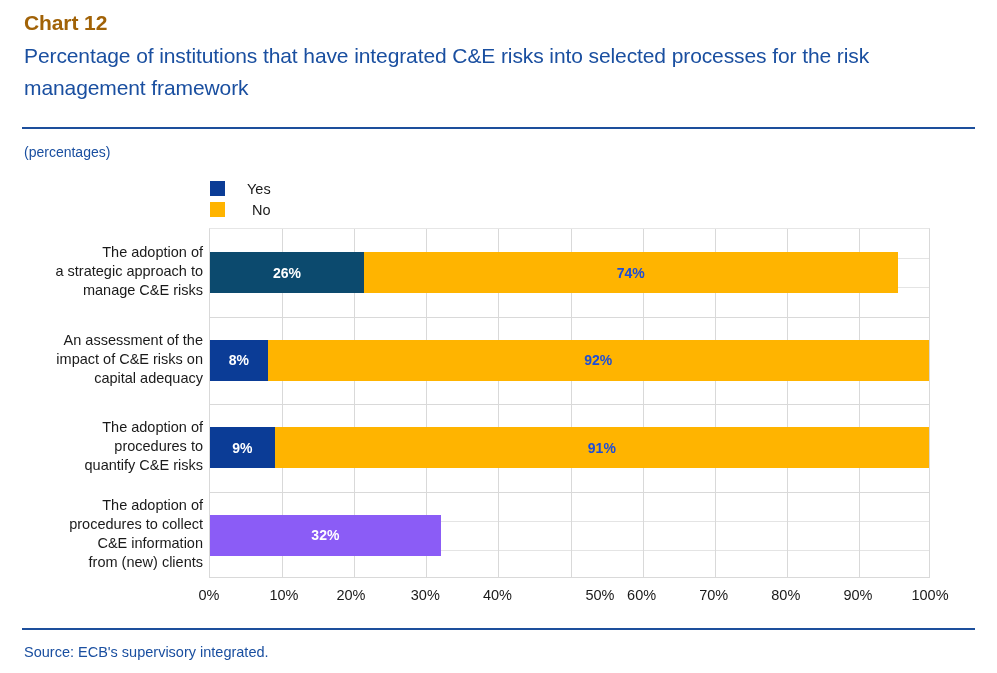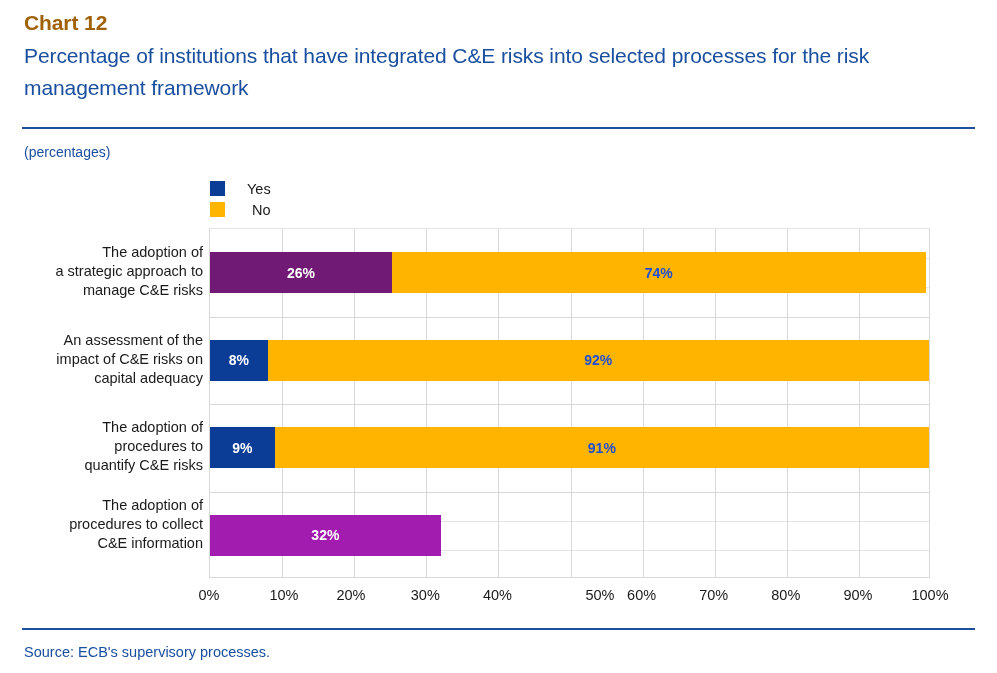--- a/index.html
+++ b/index.html
@@ -230,20 +230,21 @@
     </div>
     <div class="cat-label" style="top: 190.25px;">
       <div>The adoption of</div>
       <div>procedures to</div>
       <div>quantify C&amp;E risks</div>
     </div>
     <div class="cat-label" style="top: 268.25px;">
       <div>The adoption of</div>
       <div>procedures to collect</div>
       <div>C&amp;E information</div>
+      <div>from (new) clients</div>
     </div>
   </div>
 
 <div id="plot">
   <div id="hgrid">
       <div class="hline" style="top: 29px;"></div>
       <div class="hline" style="top: 58px;"></div>
       <div class="hline" style="top: 117px;"></div>
       <div class="hline" style="top: 146px;"></div>
       <div class="hline" style="top: 88px; background: rgb(217, 217, 217);"></div>
@@ -260,21 +261,21 @@
       <div class="vline" style="left: 216.3px;"></div>
       <div class="vline" style="left: 288.4px;"></div>
       <div class="vline" style="left: 360.5px;"></div>
       <div class="vline" style="left: 432.6px;"></div>
       <div class="vline" style="left: 504.7px;"></div>
       <div class="vline" style="left: 576.8px;"></div>
       <div class="vline" style="left: 648.9px;"></div>
     </div>
   <div id="bars">
       <div class="bar-row" style="top: 23.25px; height: 41px;">
-        <div class="seg seg-yes" style="width: 182px; background: #701a75;">
+        <div class="seg seg-yes" style="width: 154px; background: #0c4a6e;">
           <span class="seg-label">26%</span>
         </div>
         <div class="seg seg-no" style="width: 533.54px; background: rgb(255, 180, 0);">
           <span class="seg-label">74%</span>
         </div>
       </div>
       <div class="bar-row" style="top: 110.75px; height: 41px;">
         <div class="seg seg-yes" style="width: 57.68px; background: rgb(11, 60, 150);">
           <span class="seg-label">8%</span>
         </div>
@@ -284,21 +285,21 @@
       </div>
       <div class="bar-row" style="top: 198.25px; height: 41px;">
         <div class="seg seg-yes" style="width: 64.89px; background: rgb(11, 60, 150);">
           <span class="seg-label">9%</span>
         </div>
         <div class="seg seg-no" style="width: 656.11px; background: rgb(255, 180, 0);">
           <span class="seg-label">91%</span>
         </div>
       </div>
       <div class="bar-row" style="top: 285.75px; height: 41px;">
-        <div class="seg seg-yes" style="width: 230.72px; background: #a21caf;">
+        <div class="seg seg-yes" style="width: 230.72px; background: #8b5cf6;">
           <span class="seg-label">32%</span>
         </div>
       </div>
     </div>
 </div>
 
 <div id="xaxis">
     <div class="xtick" style="left: 209px;">0%</div>
     <div class="xtick" style="left: 284px;">10%</div>
     <div class="xtick" style="left: 351px;">20%</div>
@@ -306,13 +307,13 @@
     <div class="xtick" style="left: 497.4px;">40%</div>
     <div class="xtick" style="left: 600px;">50%</div>
     <div class="xtick" style="left: 641.6px;">60%</div>
     <div class="xtick" style="left: 713.7px;">70%</div>
     <div class="xtick" style="left: 785.8px;">80%</div>
     <div class="xtick" style="left: 857.9px;">90%</div>
     <div class="xtick" style="left: 930px;">100%</div>
   </div>
 
 <div id="footer-rule"></div>
-<div id="source-note">Source: ECB's supervisory processes.</div>
+<div id="source-note">Source: ECB's supervisory integrated.</div>
 
 </body></html>

